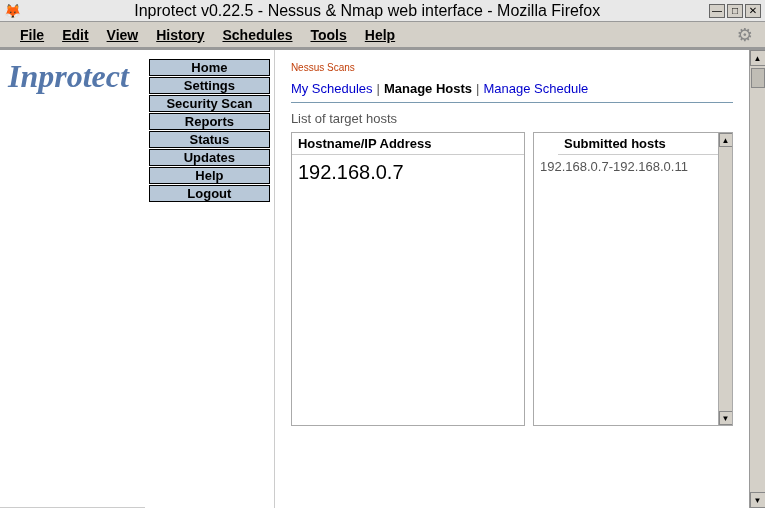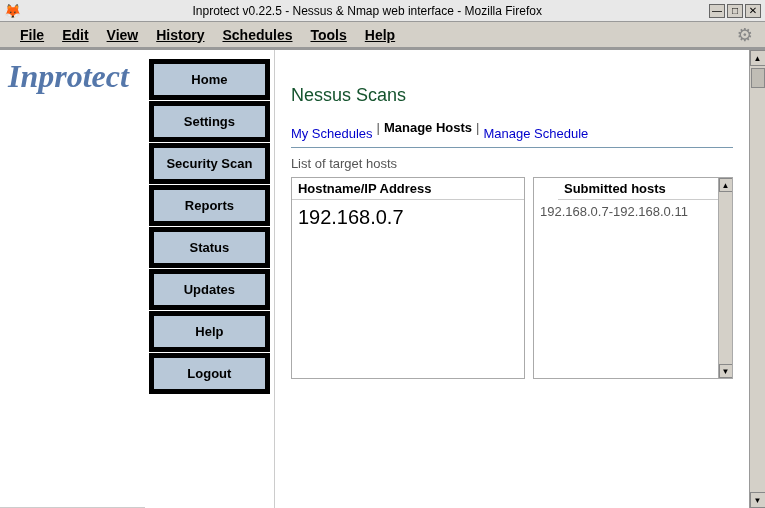--- a/index.html
+++ b/index.html
@@ -16,21 +16,21 @@
     .titlebar {
       background: #e8e8e8;
       border-bottom: 1px solid #999;
       height: 22px;
       display: flex;
       align-items: center;
       justify-content: space-between;
       padding: 0 4px;
     }
     .titlebar-title {
-      font-size: 12px;
+      font-size: 16px;
       color: #000;
       flex: 1;
       text-align: center;
     }
     .titlebar-controls {
       display: flex;
       gap: 2px;
     }
     .titlebar-btn {
       width: 16px;
@@ -121,60 +121,58 @@
     
     .sidebar {
       width: 130px;
       background: #fff;
       border-right: 1px solid #ccc;
       padding-top: 8px;
       flex-shrink: 0;
     }
     .sidebar-item {
       display: block;
-      padding: 8px 8px;
+      padding: 0 8px;
       background: #b8c8d8;
-      border: 5px solid #000000;
+      border: 1px solid #000000;
       margin: 1px 4px;
       color: #000;
       font-size: 13px;
       font-weight: bold;
       cursor: pointer;
       text-align: center;
     }
 
     
     .main-content {
       flex: 1;
       padding: 12px 16px;
       background: #fff;
       overflow: hidden;
     }
 
     .section-title {
-      font-size: 18px;
-      color: #14532d;
+      font-size: 10px;
+      color: #c2410c;
       margin-bottom: 8px;
-      margin-top: 23px;
     }
 
     .nav-links {
       display: flex;
       align-items: center;
       gap: 4px;
       margin-bottom: 4px;
       padding-bottom: 6px;
       border-bottom: 1px solid #7a9ab0;
     }
     .nav-link {
       color: #0000cc;
       text-decoration: none;
       font-size: 13px;
       cursor: pointer;
-      margin-top: 12px;
     }
     .nav-link-active {
       font-weight: bold;
       color: #000;
       font-size: 13px;
     }
     .nav-sep {
       color: #555;
       font-size: 13px;
     }
@@ -182,21 +180,21 @@
     .list-title {
       font-size: 13px;
       color: #555;
       margin-top: 8px;
       margin-bottom: 6px;
     }
 
     .hosts-area {
       display: flex;
       gap: 8px;
-      height: 202px;
+      height: 294px;
     }
 
     .host-panel {
       flex: 1;
       border: 1px solid #aaa;
       overflow: hidden;
     }
     .host-panel-header {
       background: #fff;
       padding: 3px 6px;

